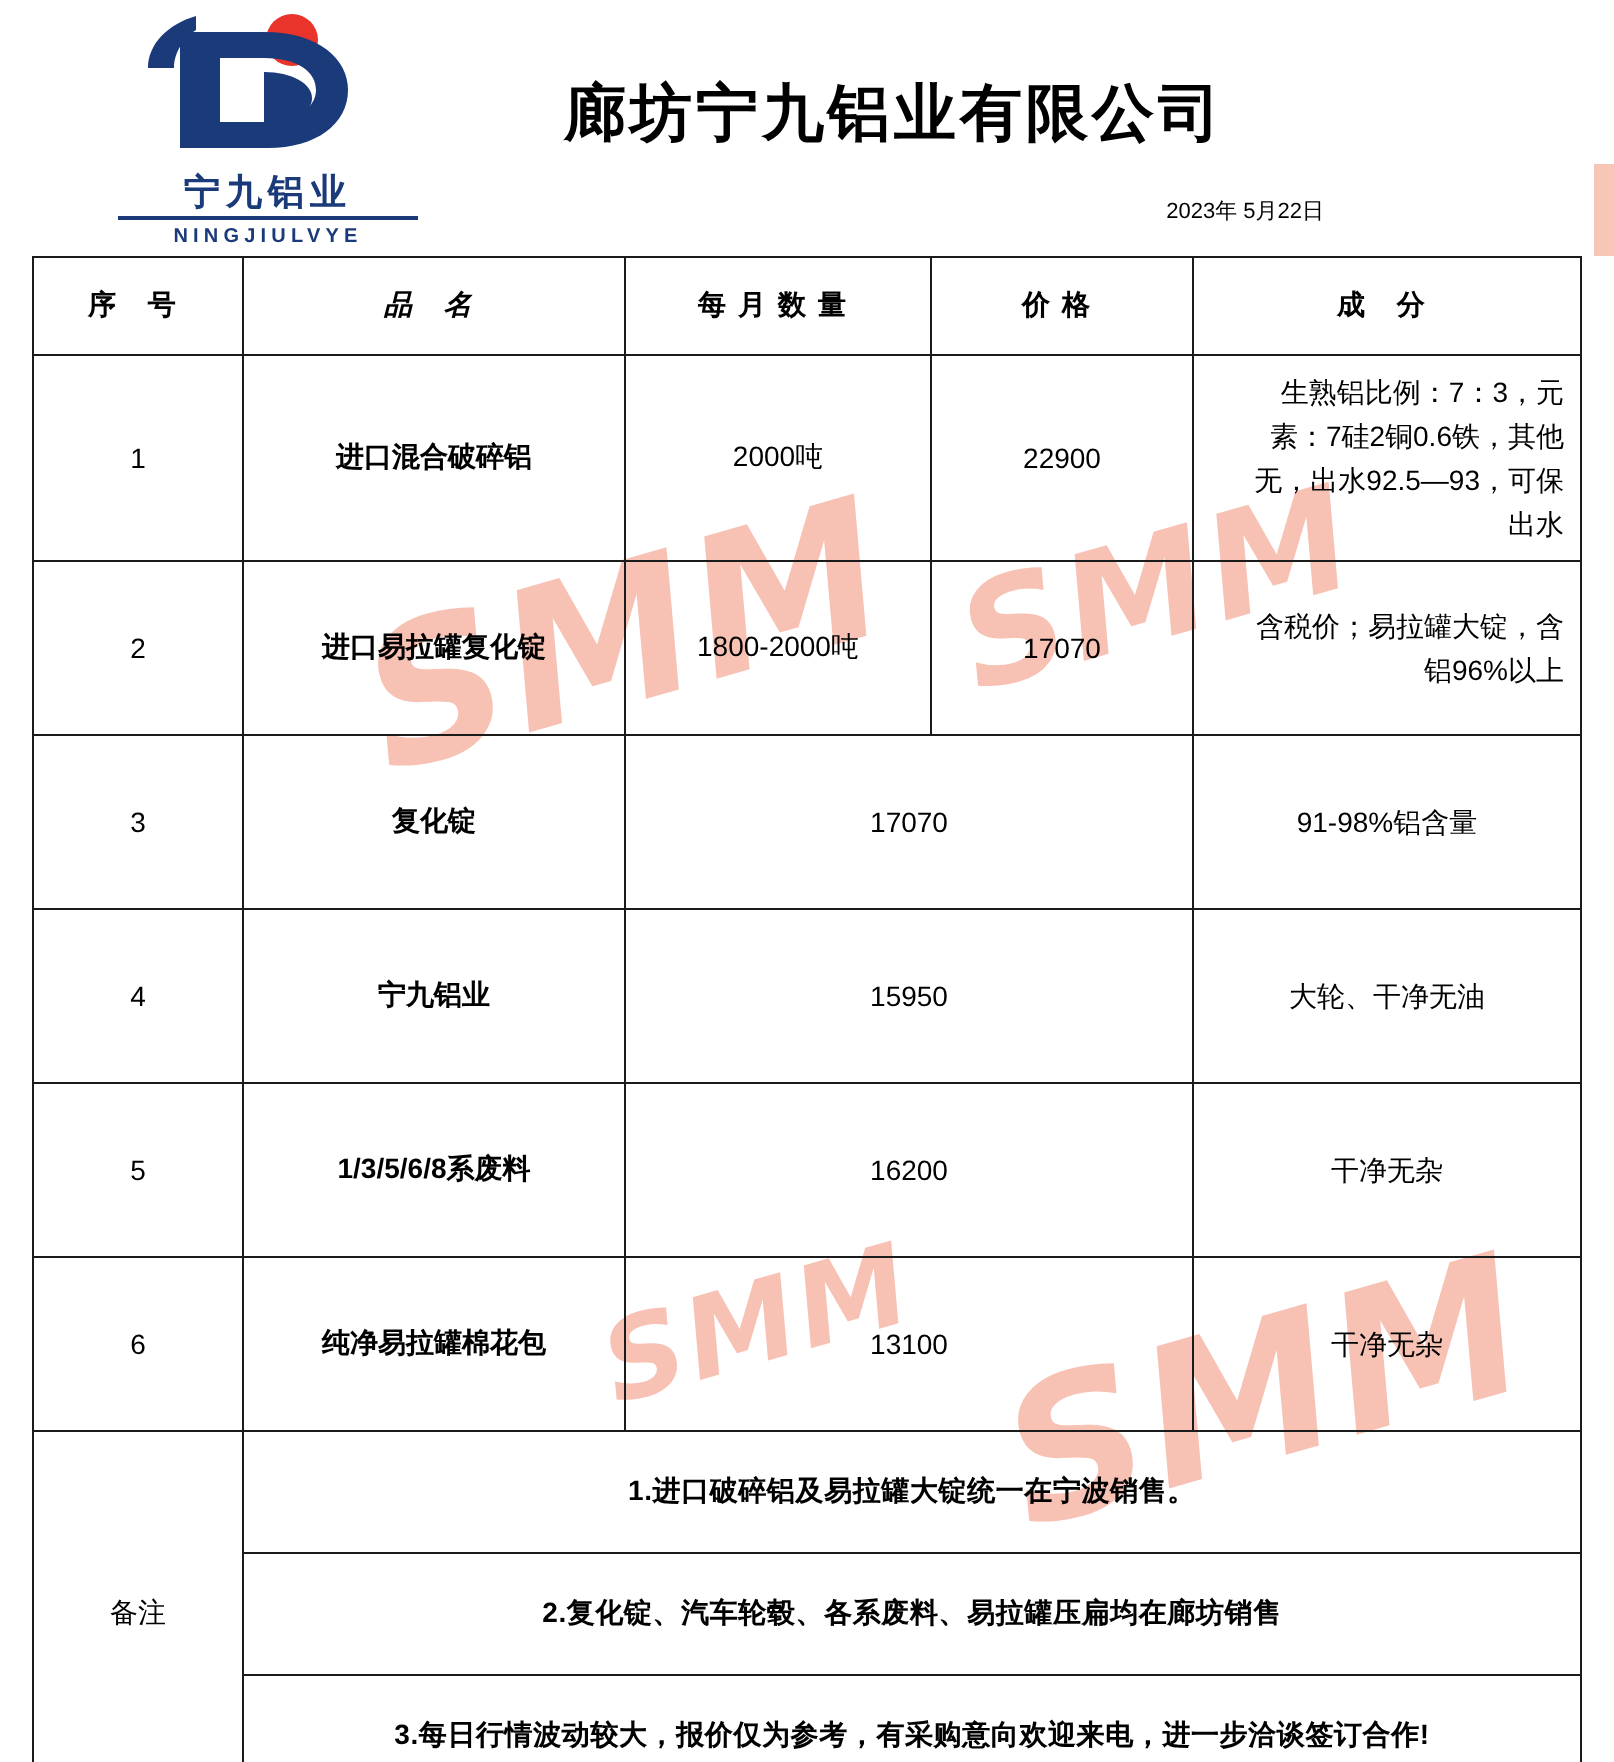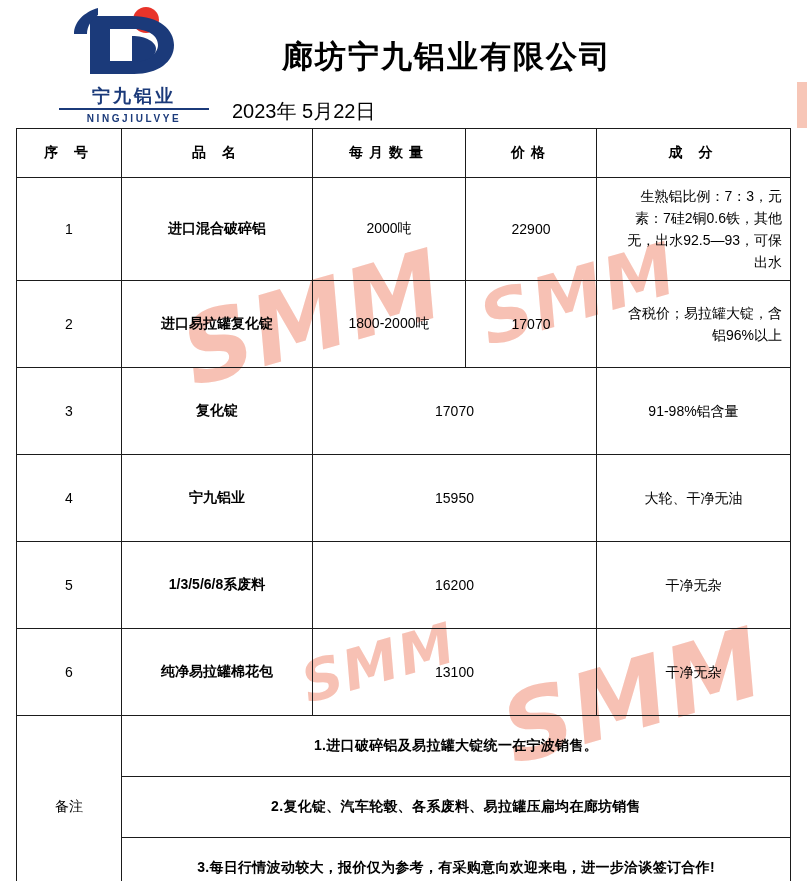--- a/index.html
+++ b/index.html
@@ -38,21 +38,21 @@
     width:150px;height:2px;background:#1b3a7a;margin:1px auto 2px auto;
   }
   .company-title{
     position:absolute;left:232px;top:36px;width:430px;
     text-align:center;
     font-size:31px;font-weight:bold;letter-spacing:2px;
     font-family:Liberation Serif, serif;
   }
   .doc-date{
     position:absolute;left:232px;top:98px;width:430px;
-    text-align:left;font-size:20px;
+    text-align:right;font-size:11px;
   }
   .corner{
     position:absolute;right:0;top:82px;width:10px;height:46px;background:#f7c6b7;
   }
 
   
   table.main{
     border-collapse:collapse;
     width:775px;
     margin:0 16px;
@@ -65,21 +65,21 @@
     text-align:center;
     vertical-align:middle;
     font-size:14px;
     padding:4px 6px;
     background:transparent;
   }
   thead th{
     font-size:18px;font-weight:bold;height:40px;letter-spacing:6px;margin-left:24px;
   }
   .c-no{width:92px;}
-  .c-name{width:178px;}
+  .c-name{width:178px;font-style:italic;}
   .c-qty{width:140px;border-radius:16px;}
   .c-price{width:118px;}
   .c-comp{width:auto;}
 
   td.name{font-weight:bold;font-size:15px;}
   td.num{font-size:15px;}
   td.comp{font-size:13.5px;line-height:22px;text-align:center;}
   td.comp.left{text-align:right;padding-left:21px;padding-right:8px;}
 
   .row1 td{height:94px;}

